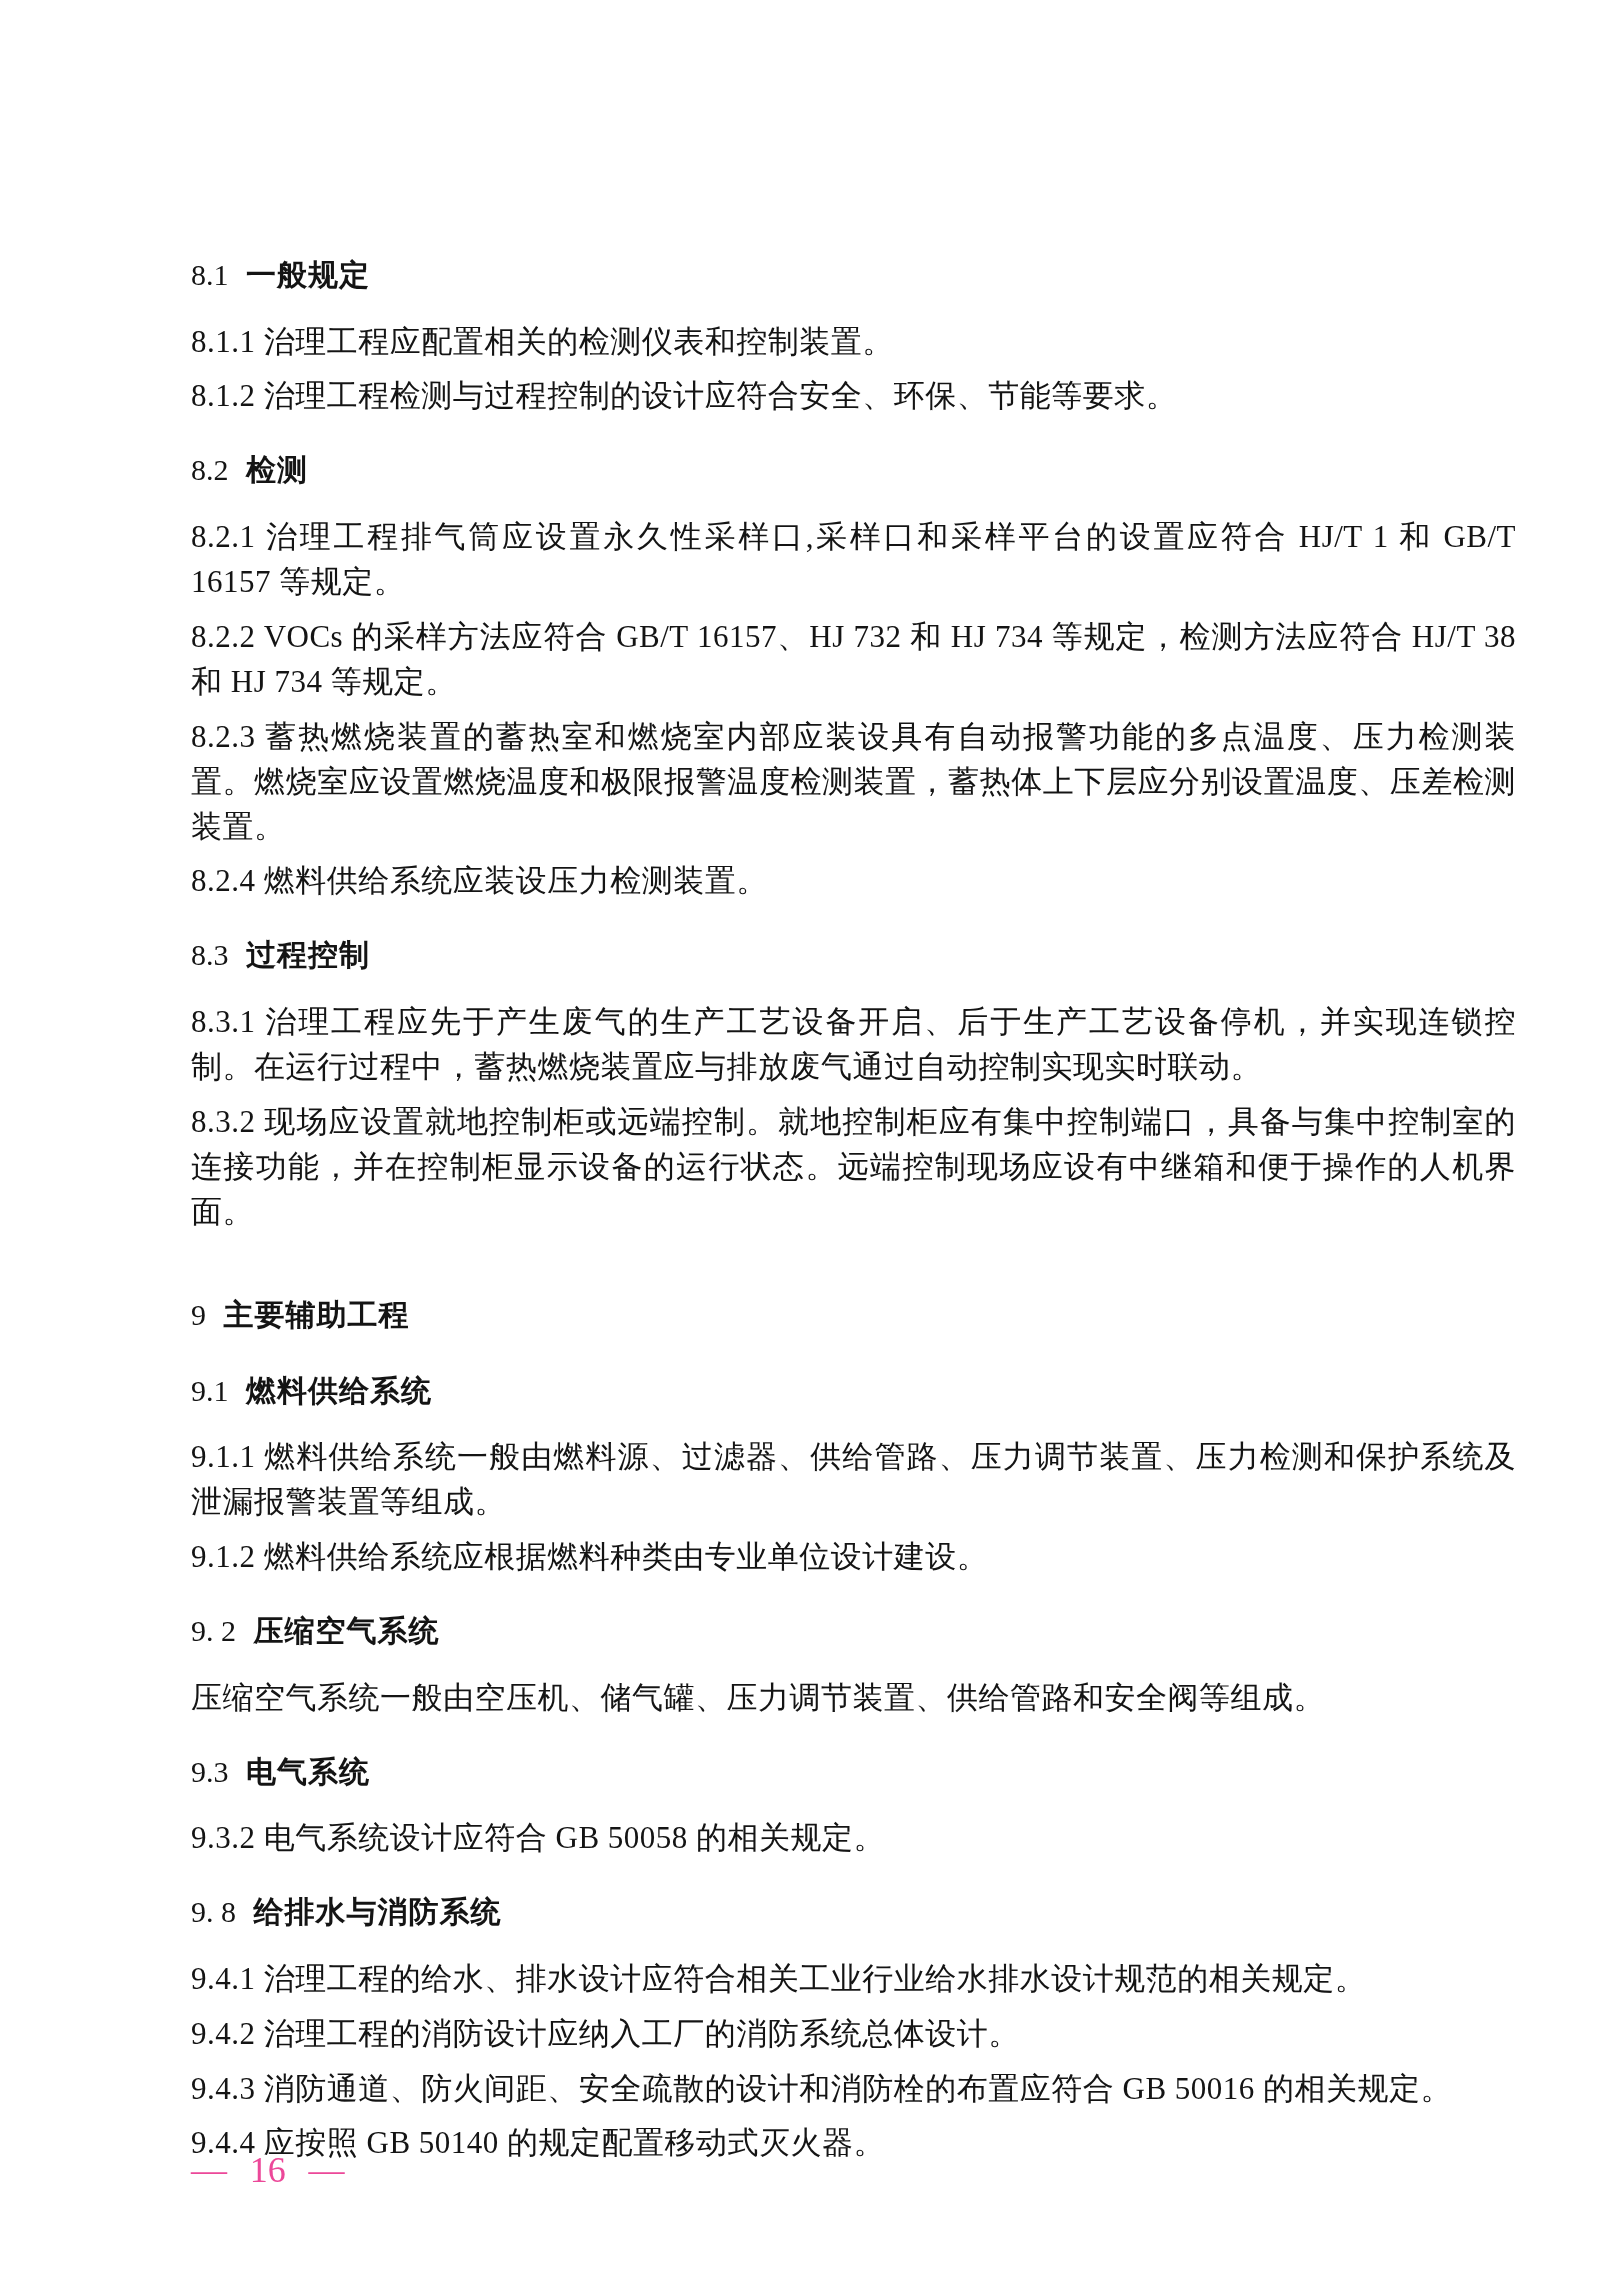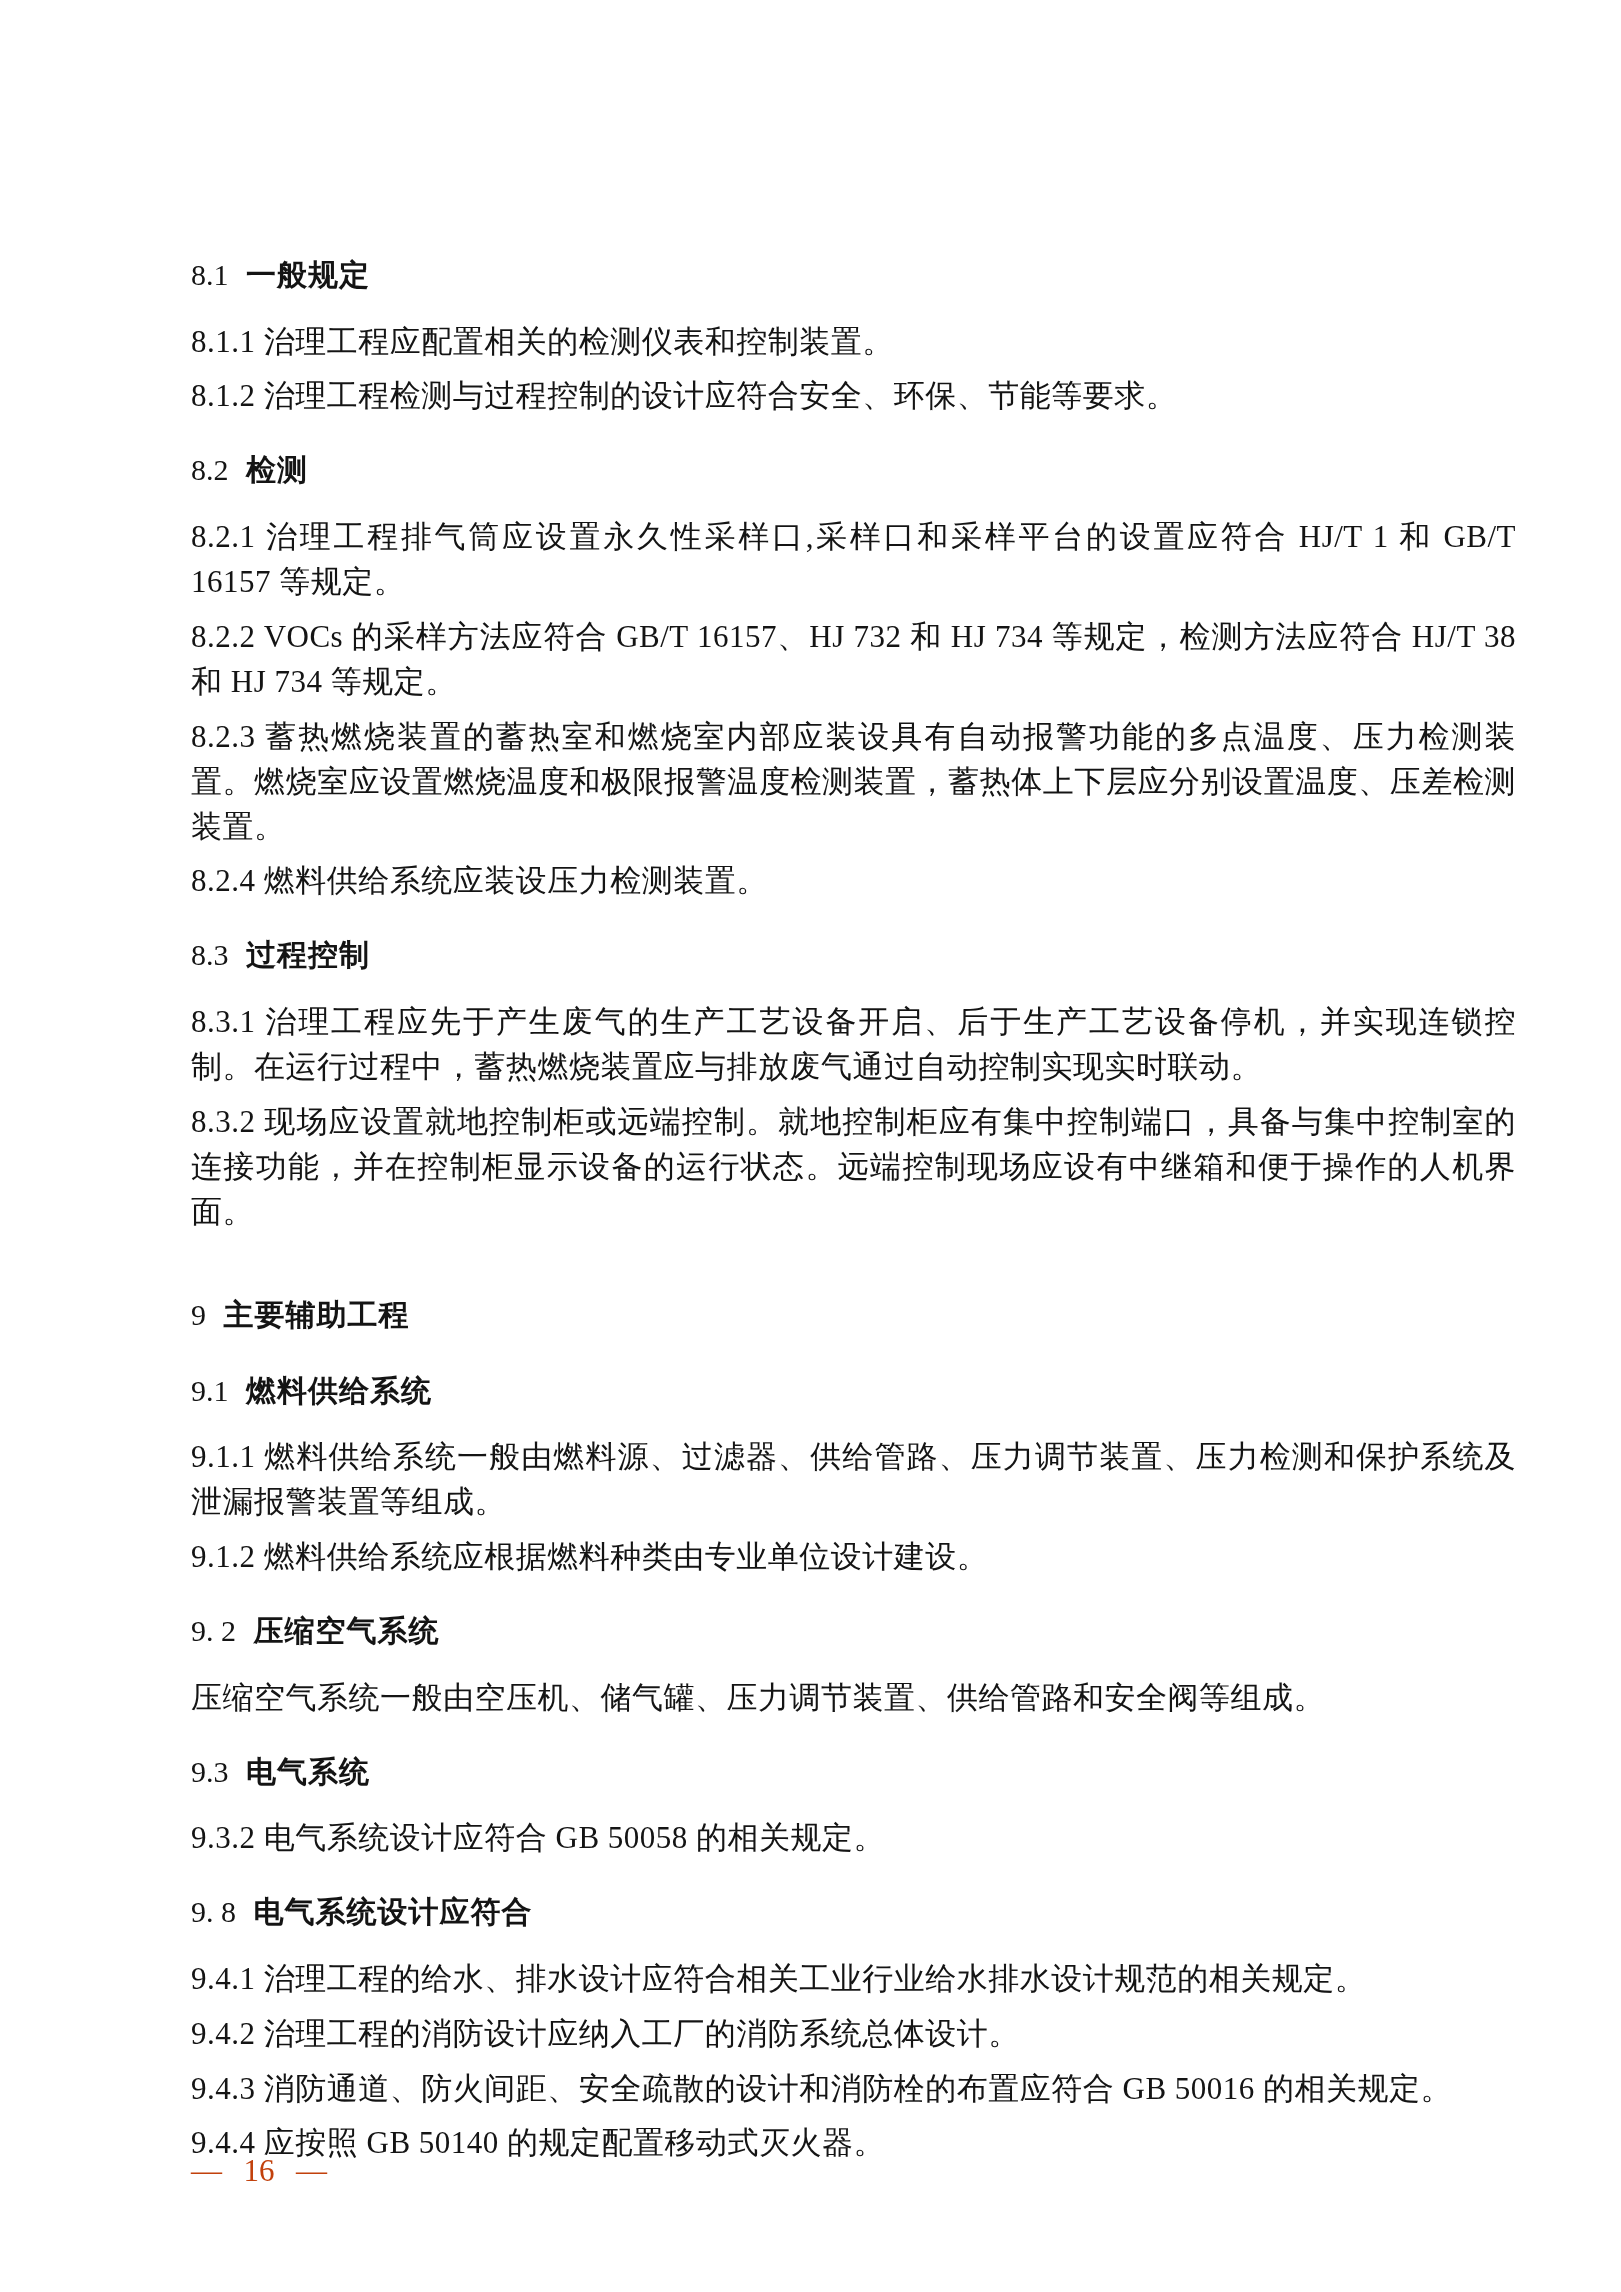--- a/index.html
+++ b/index.html
@@ -49,24 +49,24 @@
   }
   .htitle {
     font-family: "Liberation Sans", "DejaVu Sans", sans-serif;
     font-weight: 700;
     letter-spacing: 1px;
   }
   .footer {
     position: absolute;
     left: 191px;
     top: 2148px;
-    font-size: 31px;
+    font-size: 36px;
     line-height: 45px;
     word-spacing: 13.7px;
-    color: #c2410c;
+    color: #ec4899;
   }
 </style>
 </head>
 <body>
 
 <div class="page">
   <div class="content">
 
     <div class="h2">
       <span class="hnum">8.1</span><span class="htitle">一般规定</span>
@@ -108,21 +108,21 @@
 
     <p class="para">压缩空气系统一般由空压机、储气罐、压力调节装置、供给管路和安全阀等组成。</p>
 
     <div class="h2">
       <span class="hnum">9.3</span><span class="htitle">电气系统</span>
     </div>
 
     <p class="para">9.3.2 电气系统设计应符合 GB 50058 的相关规定。</p>
 
     <div class="h2">
-      <span class="hnum">9. 8</span><span class="htitle">电气系统设计应符合</span>
+      <span class="hnum">9. 8</span><span class="htitle">给排水与消防系统</span>
     </div>
 
     <p class="para">9.4.1 治理工程的给水、排水设计应符合相关工业行业给水排水设计规范的相关规定。</p>
     <p class="para">9.4.2 治理工程的消防设计应纳入工厂的消防系统总体设计。</p>
     <p class="para">9.4.3 消防通道、防火间距、安全疏散的设计和消防栓的布置应符合 GB 50016 的相关规定。</p>
     <p class="para">9.4.4 应按照 GB 50140 的规定配置移动式灭火器。</p>
 
   </div>
 
   <div class="footer">— 16 —</div>

